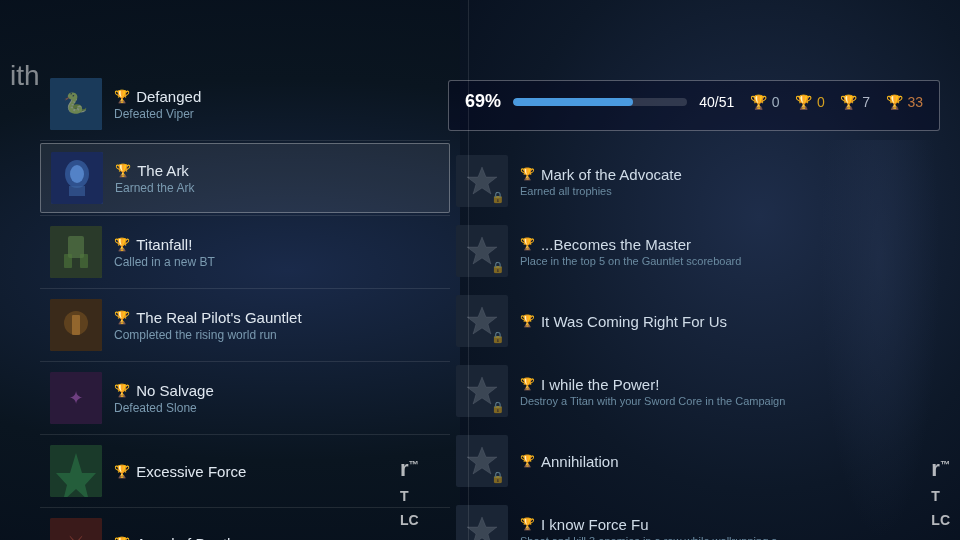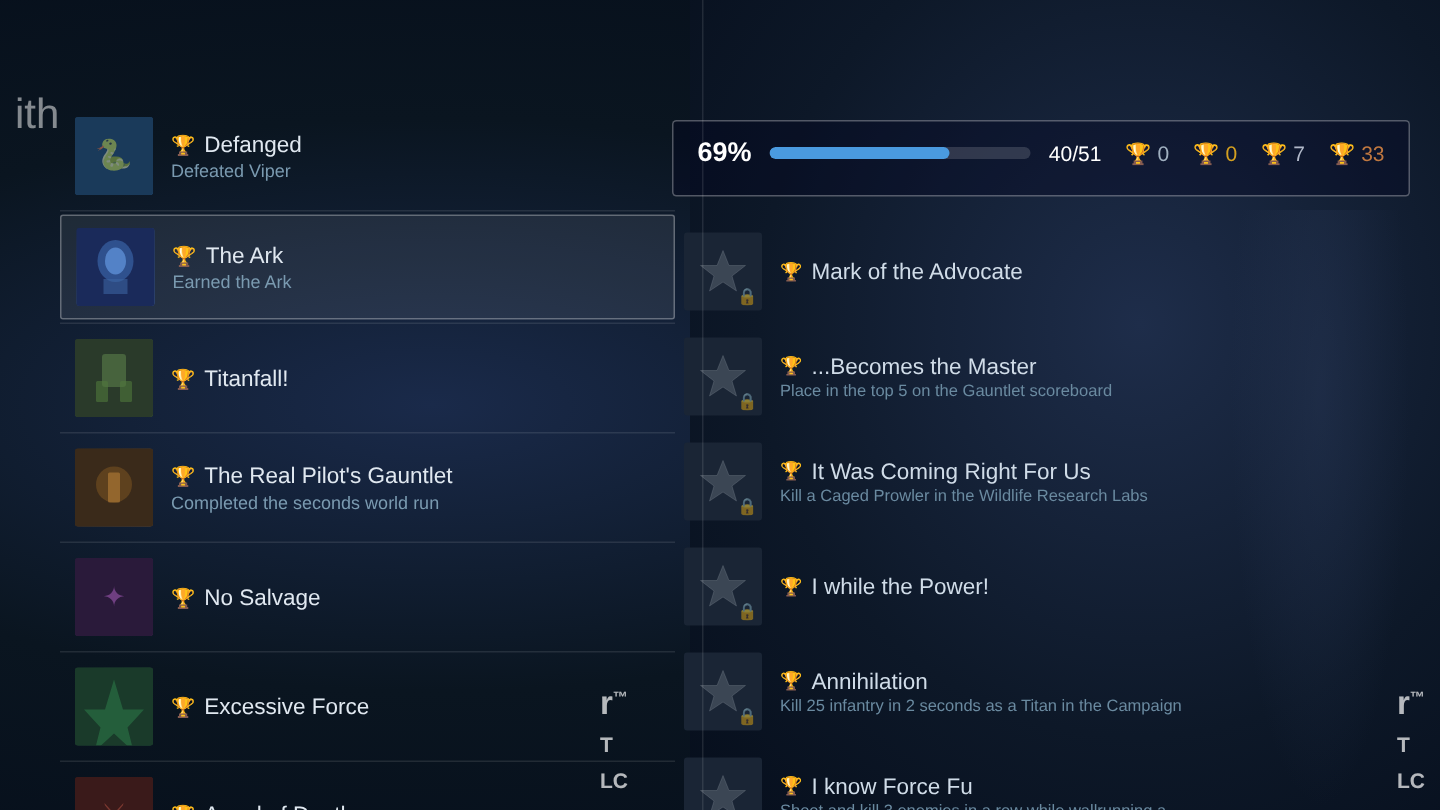--- a/index.html
+++ b/index.html
@@ -374,60 +374,62 @@
             <rect x="14" y="28" width="8" height="14" rx="1" fill="rgba(80,120,60,0.6)"></rect>
             <rect x="30" y="28" width="8" height="14" rx="1" fill="rgba(80,120,60,0.6)"></rect>
           </svg>
         </div>
       </div>
       <div class="achievement-info">
         <div class="achievement-title">
           <span class="trophy-icon t-bronze">🏆</span>
           <span>Titanfall!</span>
         </div>
+        <div class="achievement-subtitle">Called in a new BT</div>
       </div>
     </li>
 
     <div class="divider"></div>
 
     <li class="achievement-item">
       <div class="thumb thumb-gauntlet">
         <div class="thumb-art">
           <svg width="52" height="52" viewBox="0 0 52 52">
             <rect width="52" height="52" fill="#3a2a1a"></rect>
             <circle cx="26" cy="24" r="12" fill="rgba(180,120,40,0.3)"></circle>
             <rect x="22" y="16" width="8" height="20" rx="1" fill="rgba(200,140,60,0.5)"></rect>
           </svg>
         </div>
       </div>
       <div class="achievement-info">
         <div class="achievement-title">
           <span class="trophy-icon t-bronze">🏆</span>
           <span>The Real Pilot's Gauntlet</span>
         </div>
-        <div class="achievement-subtitle">Completed the seconds world run</div>
+        <div class="achievement-subtitle">Completed the rising world run</div>
       </div>
     </li>
 
     <div class="divider"></div>
 
     <li class="achievement-item">
       <div class="thumb thumb-salvage">
         <div class="thumb-art">
           <svg width="52" height="52" viewBox="0 0 52 52">
             <rect width="52" height="52" fill="#2a1a3a"></rect>
             <text x="26" y="32" text-anchor="middle" font-size="18" fill="rgba(180,100,200,0.5)">✦</text>
           </svg>
         </div>
       </div>
       <div class="achievement-info">
         <div class="achievement-title">
           <span class="trophy-icon t-bronze">🏆</span>
           <span>No Salvage</span>
         </div>
+        <div class="achievement-subtitle">Defeated Slone</div>
       </div>
     </li>
 
     <div class="divider"></div>
 
     <li class="achievement-item">
       <div class="thumb thumb-force">
         <div class="thumb-art">
           <svg width="52" height="52" viewBox="0 0 52 52">
             <rect width="52" height="52" fill="#1a3a2a"></rect>
@@ -510,20 +512,21 @@
         <svg width="36" height="36" viewBox="0 0 36 36">
           <path d="M18 4 L22 14 L33 14 L24 21 L27 31 L18 25 L9 31 L12 21 L3 14 L14 14 Z" fill="rgba(160,170,180,0.25)" stroke="rgba(160,170,180,0.3)" stroke-width="0.5"></path>
         </svg>
         <span class="lock-icon">🔒</span>
       </div>
       <div class="trophy-info">
         <div class="trophy-name">
           <span class="trophy-type-icon t-plat">🏆</span>
           <span>Mark of the Advocate</span>
         </div>
+        <div class="trophy-desc">Earned all trophies</div>
       </div>
     </li>
 
     <li class="trophy-item">
       <div class="trophy-thumb trophy-thumb-locked">
         <svg width="36" height="36" viewBox="0 0 36 36">
           <path d="M18 4 L22 14 L33 14 L24 21 L27 31 L18 25 L9 31 L12 21 L3 14 L14 14 Z" fill="rgba(160,170,180,0.25)" stroke="rgba(160,170,180,0.3)" stroke-width="0.5"></path>
         </svg>
         <span class="lock-icon">🔒</span>
       </div>
@@ -541,52 +544,51 @@
         <svg width="36" height="36" viewBox="0 0 36 36">
           <path d="M18 4 L22 14 L33 14 L24 21 L27 31 L18 25 L9 31 L12 21 L3 14 L14 14 Z" fill="rgba(160,170,180,0.25)" stroke="rgba(160,170,180,0.3)" stroke-width="0.5"></path>
         </svg>
         <span class="lock-icon">🔒</span>
       </div>
       <div class="trophy-info">
         <div class="trophy-name">
           <span class="trophy-type-icon t-bronze">🏆</span>
           <span>It Was Coming Right For Us</span>
         </div>
-        <div class="trophy-desc">Kill a Caged Prowler in the Wildlife Research Labs</div>
       </div>
     </li>
 
     <li class="trophy-item">
       <div class="trophy-thumb trophy-thumb-locked">
         <svg width="36" height="36" viewBox="0 0 36 36">
           <path d="M18 4 L22 14 L33 14 L24 21 L27 31 L18 25 L9 31 L12 21 L3 14 L14 14 Z" fill="rgba(160,170,180,0.25)" stroke="rgba(160,170,180,0.3)" stroke-width="0.5"></path>
         </svg>
         <span class="lock-icon">🔒</span>
       </div>
       <div class="trophy-info">
         <div class="trophy-name">
           <span class="trophy-type-icon t-bronze">🏆</span>
           <span>I while the Power!</span>
         </div>
+        <div class="trophy-desc">Destroy a Titan with your Sword Core in the Campaign</div>
       </div>
     </li>
 
     <li class="trophy-item">
       <div class="trophy-thumb trophy-thumb-locked">
         <svg width="36" height="36" viewBox="0 0 36 36">
           <path d="M18 4 L22 14 L33 14 L24 21 L27 31 L18 25 L9 31 L12 21 L3 14 L14 14 Z" fill="rgba(160,170,180,0.25)" stroke="rgba(160,170,180,0.3)" stroke-width="0.5"></path>
         </svg>
         <span class="lock-icon">🔒</span>
       </div>
       <div class="trophy-info">
         <div class="trophy-name">
           <span class="trophy-type-icon t-bronze">🏆</span>
           <span>Annihilation</span>
         </div>
-        <div class="trophy-desc">Kill 25 infantry in 2 seconds as a Titan in the Campaign</div>
       </div>
     </li>
 
     <li class="trophy-item">
       <div class="trophy-thumb trophy-thumb-locked">
         <svg width="36" height="36" viewBox="0 0 36 36">
           <path d="M18 4 L22 14 L33 14 L24 21 L27 31 L18 25 L9 31 L12 21 L3 14 L14 14 Z" fill="rgba(160,170,180,0.25)" stroke="rgba(160,170,180,0.3)" stroke-width="0.5"></path>
         </svg>
 
       </div>

